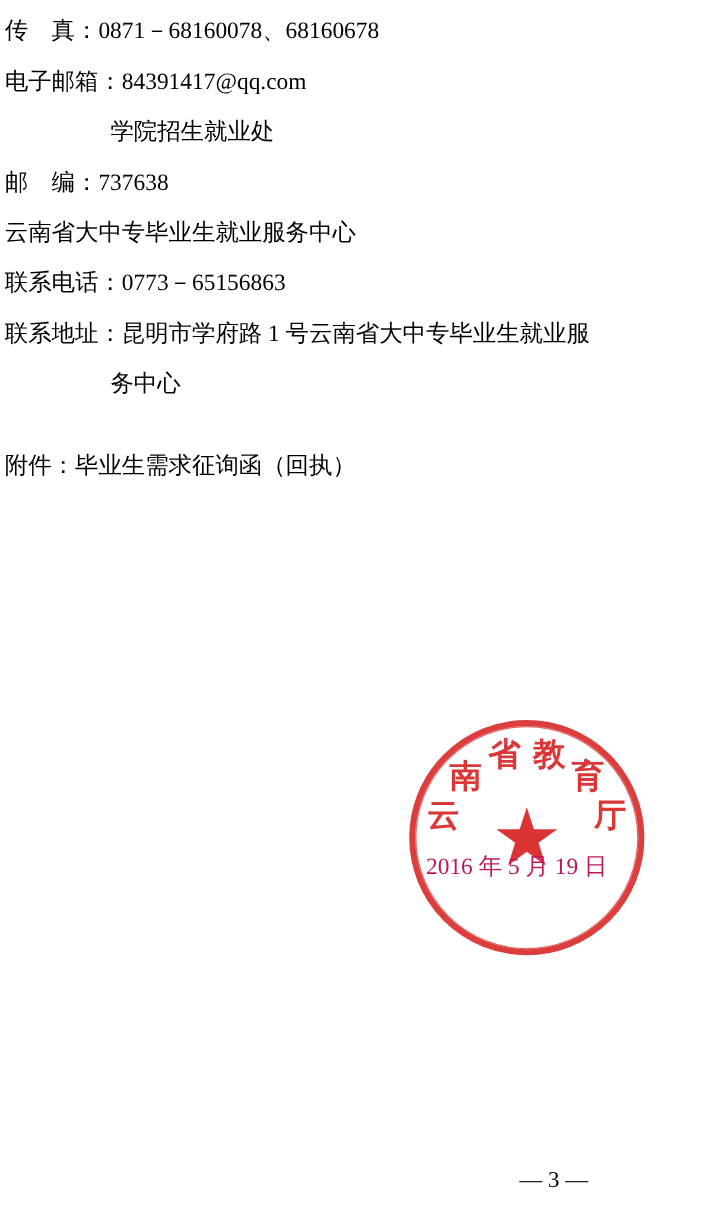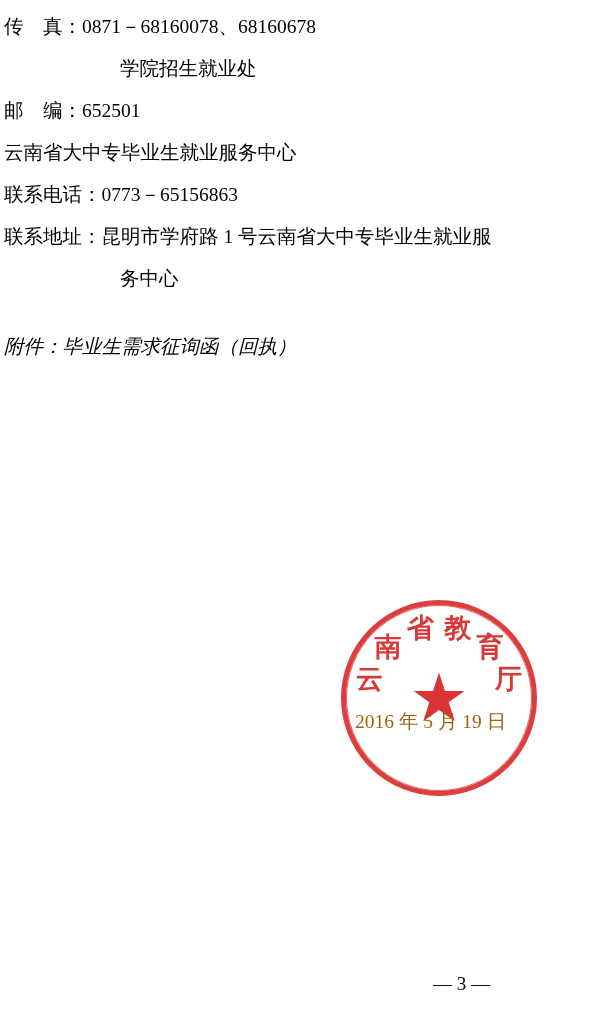--- a/index.html
+++ b/index.html
@@ -31,31 +31,30 @@
   .line {
     font-size: 19.5px;
     line-height: 42px;
     white-space: pre;
     padding-left: 4px;
   }
   .line.bold {
     font-weight: normal;
   }
   .line.indent {
-    padding-left: 120px;
+    padding-left: 92px;
   }
   .spacer {
     height: 26px;
   }
   .attach {
     font-size: 19.5px;
     line-height: 42px;
     padding-left: 4px;
     white-space: pre;
-    font-style: italic;
   }
   
   .seal-wrap {
     position: absolute;
     left: 341px;
     top: 600px;
     width: 196px;
     height: 196px;
   }
   .seal {
@@ -112,41 +111,42 @@
     margin-top: -15px;
     text-align: center;
     line-height: 30px;
   }
   .date-line {
     position: absolute;
     left: 355px;
     top: 708px;
     font-size: 19.5px;
     white-space: pre;
-    color: #a16207;
+    color: #be185d;
   }
   .page-num {
     position: absolute;
     left: 0;
     right: 18px;
     bottom: 14px;
     text-align: right;
     font-size: 19px;
     white-space: pre;
   }
 </style>
 </head>
 <body>
 
 <div class="page">
 
   <div class="doc-body">
     <div class="line">传    真：0871－68160078、68160678</div>
+    <div class="line">电子邮箱：84391417@qq.com</div>
     <div class="line indent">学院招生就业处</div>
-    <div class="line">邮    编：652501</div>
+    <div class="line">邮    编：737638</div>
     <div class="line bold">云南省大中专毕业生就业服务中心</div>
     <div class="line bold">联系电话：0773－65156863</div>
     <div class="line bold">联系地址：昆明市学府路 1 号云南省大中专毕业生就业服</div>
     <div class="line bold indent">务中心</div>
     <div class="spacer"></div>
     <div class="attach">附件：毕业生需求征询函（回执）</div>
   </div>
 
   <div class="seal-wrap">
     <div class="seal"></div>

